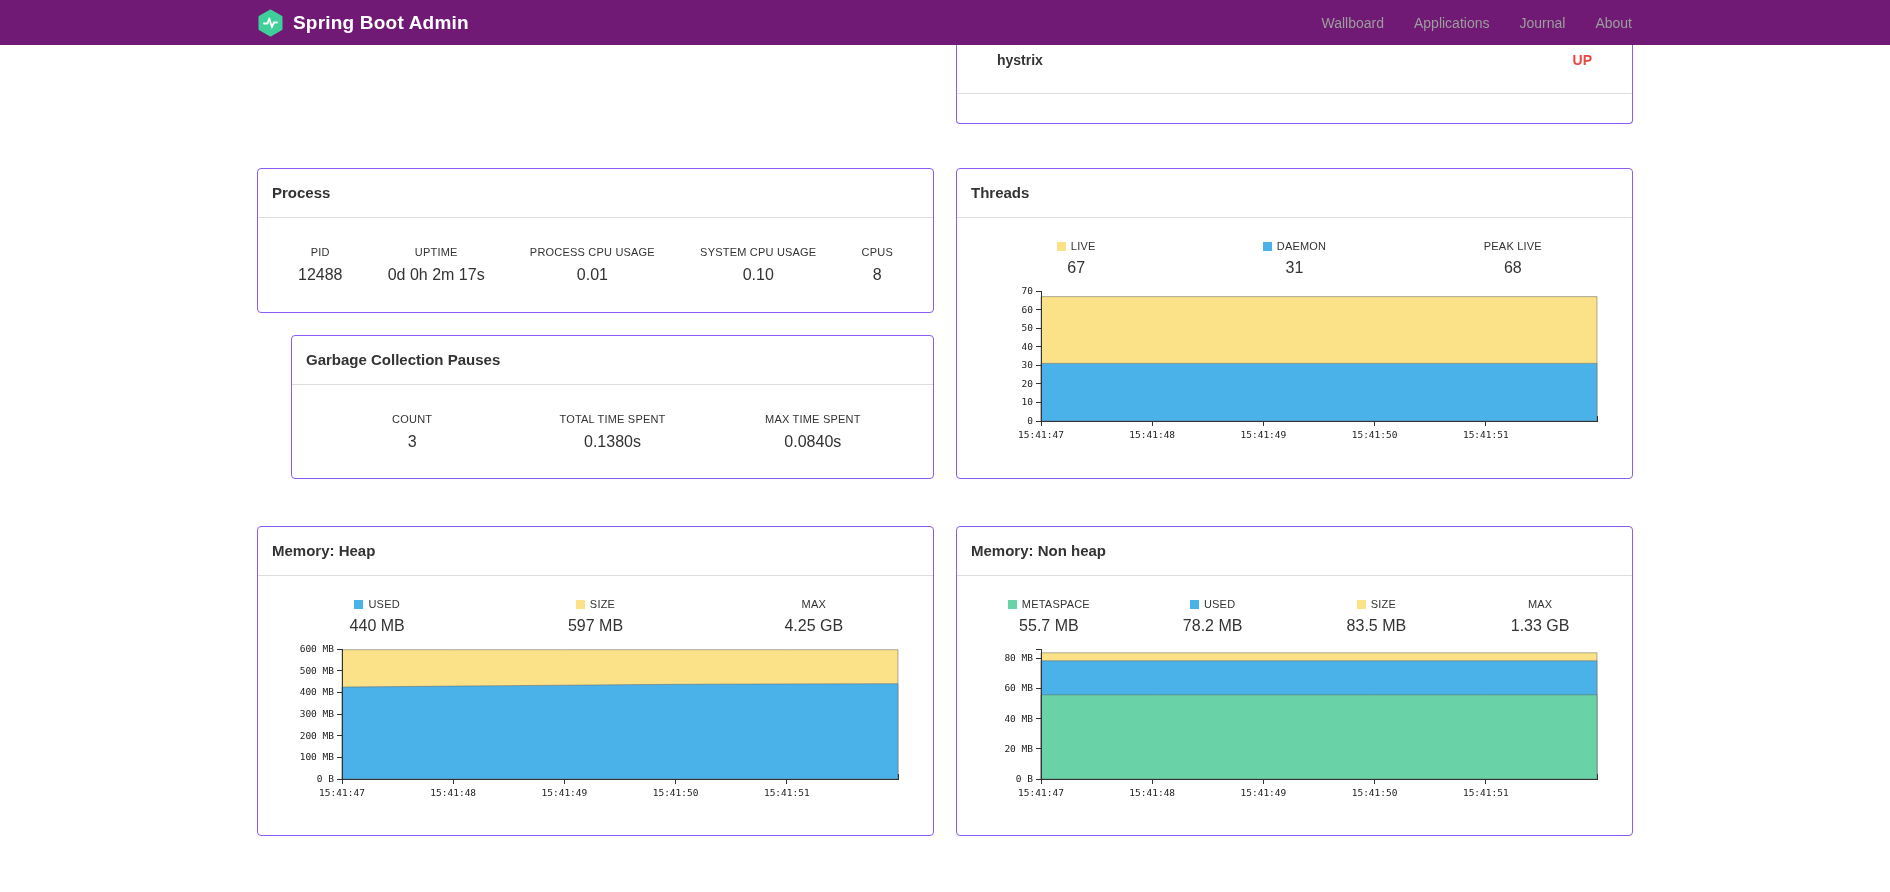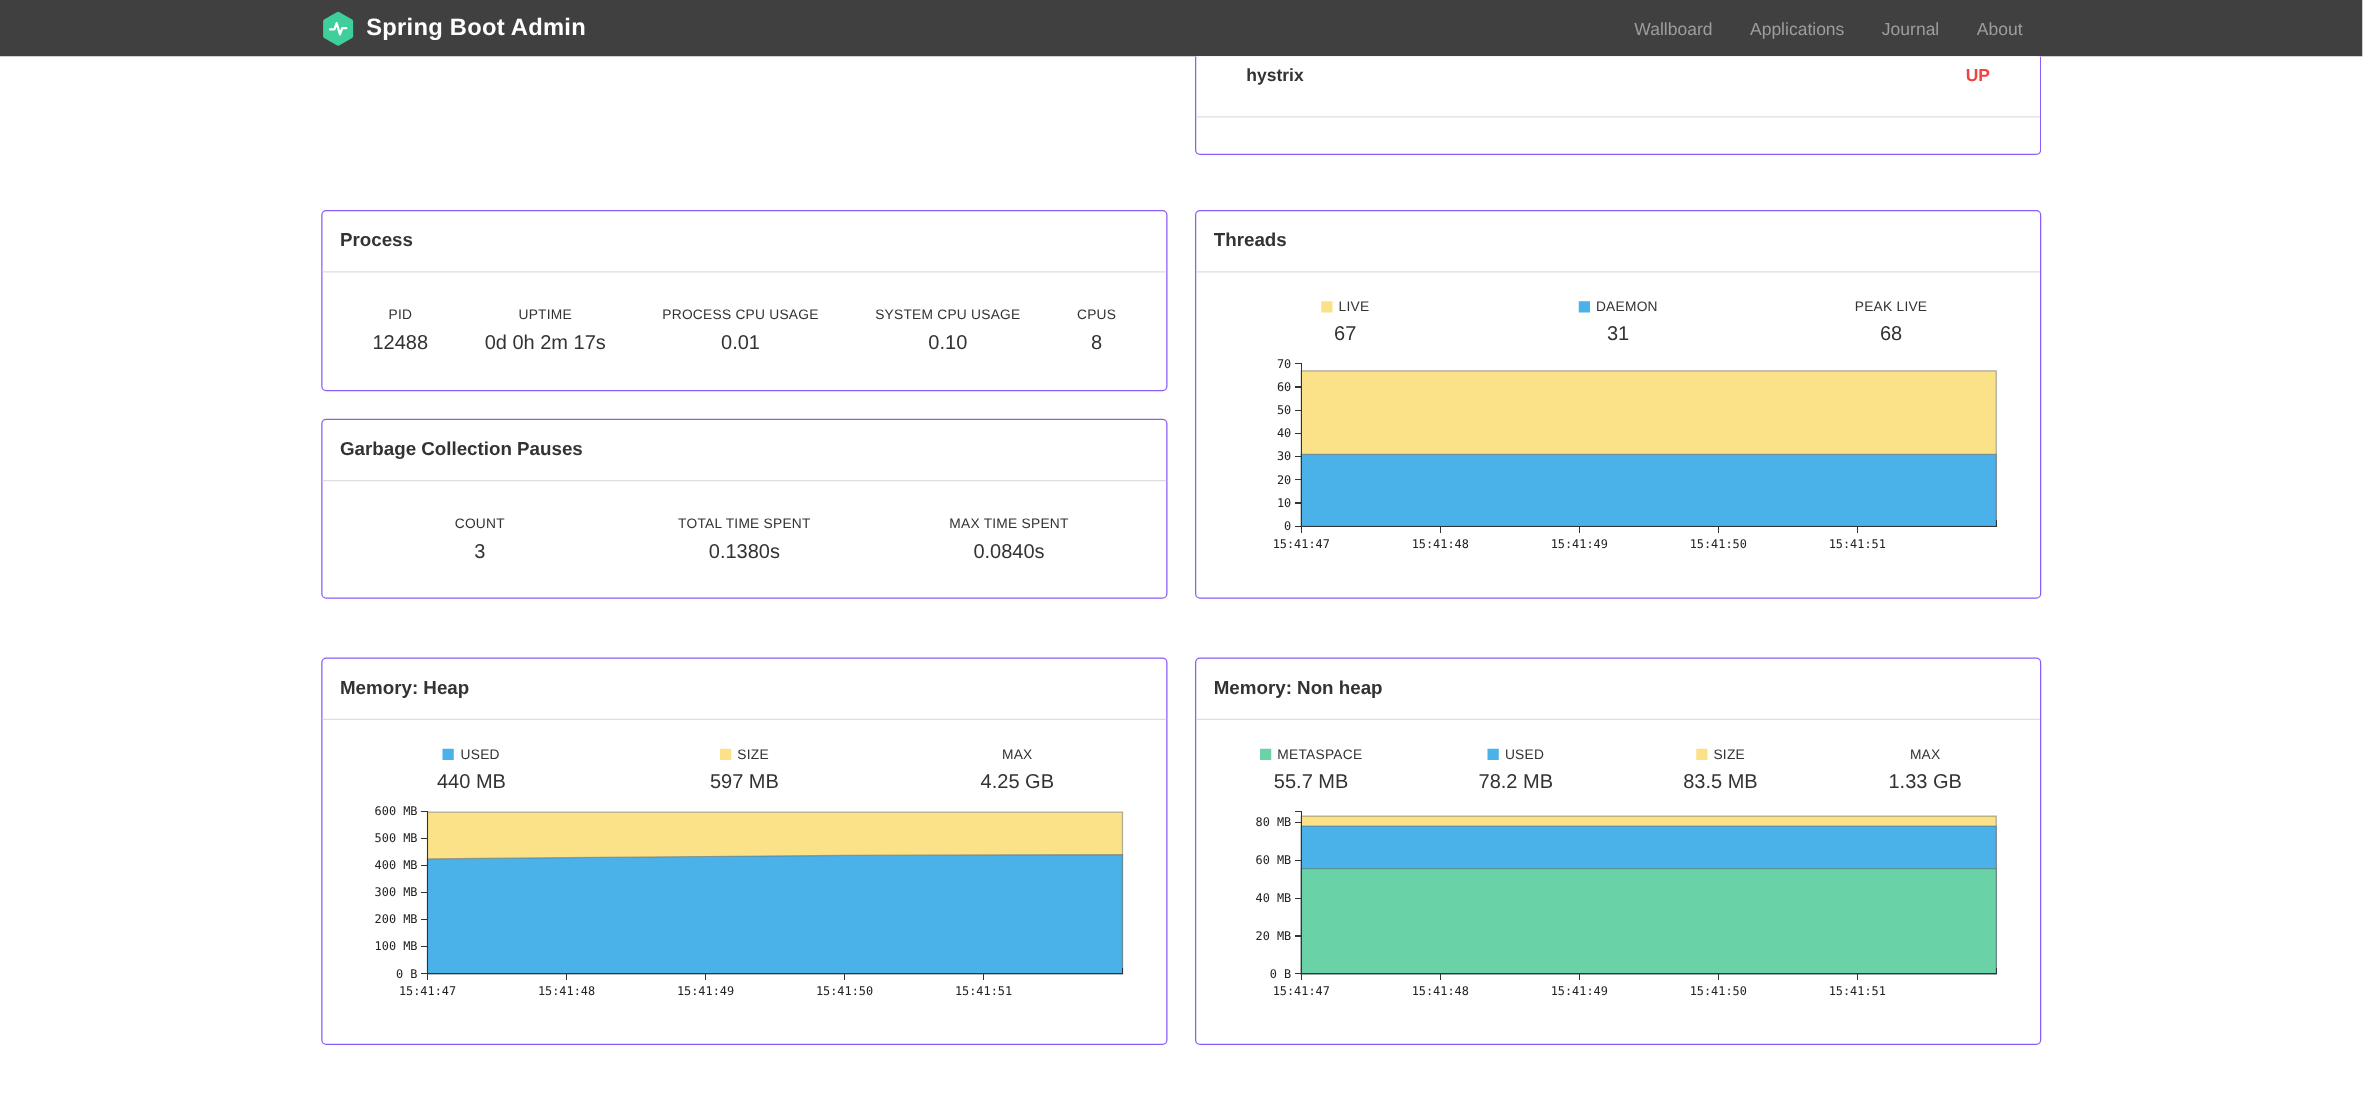--- a/index.html
+++ b/index.html
@@ -4,41 +4,41 @@
 <style>
   * { box-sizing: border-box; }
   html, body { margin:0; padding:0; }
   body {
     width:1890px; height:892px; overflow:hidden;
     background:#ffffff; color:#333;
     font-family:"Liberation Sans", sans-serif;
   }
 
   
-  .navbar { height:45px; background:#404040; }
+  .navbar { height:45px; background:#701a75; }
   .nav-inner { width:1376px; margin:0 auto; height:100%; display:flex; align-items:center; justify-content:space-between; }
   .brand { display:flex; align-items:center; gap:9px; text-decoration:none; cursor:pointer; }
   .brand-text { color:#fff; font-size:19px; font-weight:bold; letter-spacing:.2px; }
-  .nav-links { list-style:none; display:flex; margin:15px; padding:0; }
+  .nav-links { list-style:none; display:flex; margin:1px; padding:0; }
   .nav-links li { color:#9d9d9d; font-size:14px; padding:0 15px; cursor:pointer; }
   .nav-links li:last-child { padding-right:0; }
 
   
   .container { width:1376px; margin:0 auto; }
   .row { display:flex; gap:22px; }
   .col { flex:1; min-width:0; }
   .row-panels { margin-top:44px; }
   .row-charts { margin-top:47px; }
 
   
   .panel { background:#fff; border:1px solid #8b5cf6; border-radius:4px; }
   .panel-heading { padding:15px 14px; border-bottom:1px solid #ddd; }
   .panel-title { font-size:15px; font-weight:bold; color:#333; }
   .panel-process { min-height:145px; }
-  .panel-gc { margin-top:22px; min-height:144px; }
+  .panel-gc { margin-top:22px; min-height:144px;margin-left:34px; }
   .panel-tall { min-height:311px; }
   .panel-chart { min-height:310px; }
 
   
   .partial-panel { border-top:none; border-radius:0 0 4px 4px; }
   .health-row { display:flex; justify-content:space-between; align-items:center;
                 padding:7px 40px 25px; border-bottom:1px solid #ddd; font-size:14px; font-weight:bold; }
   .health-name { color:#333; }
   .partial-space { height:29px; }
 

